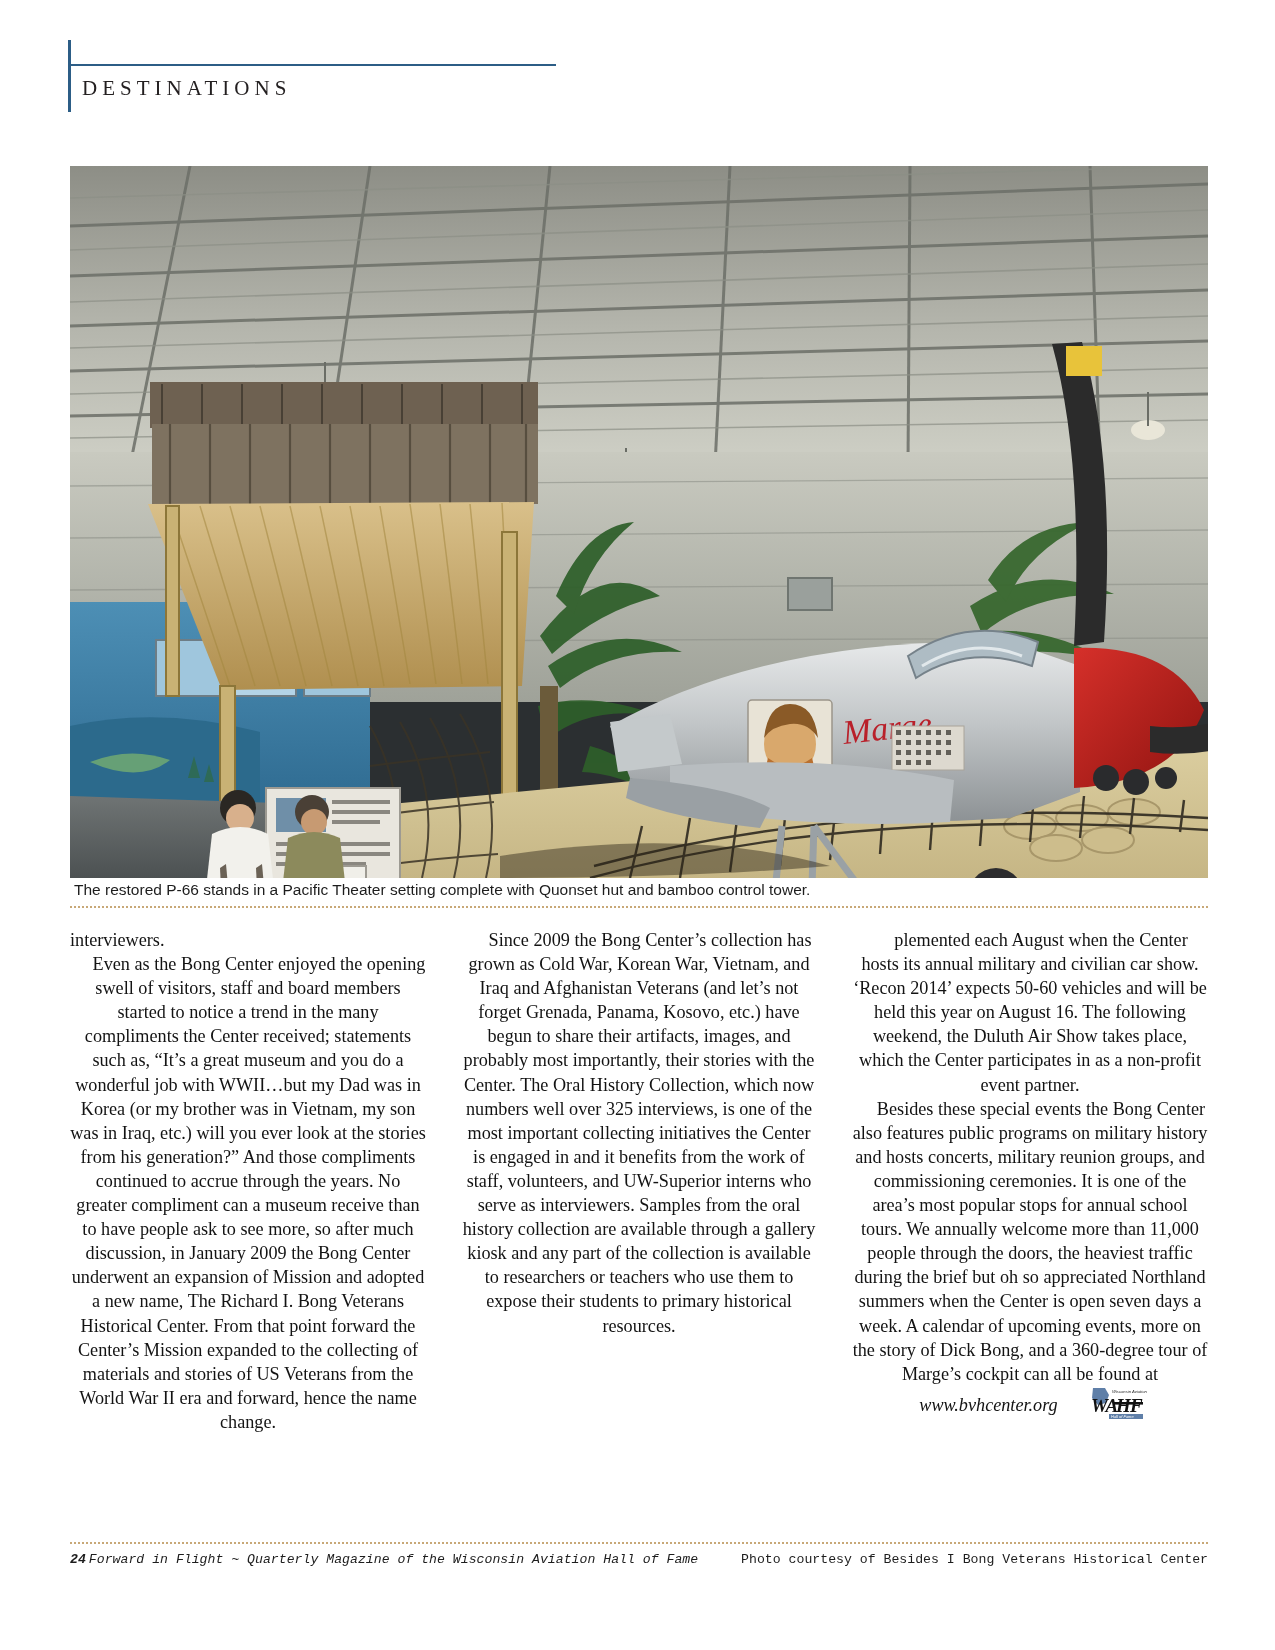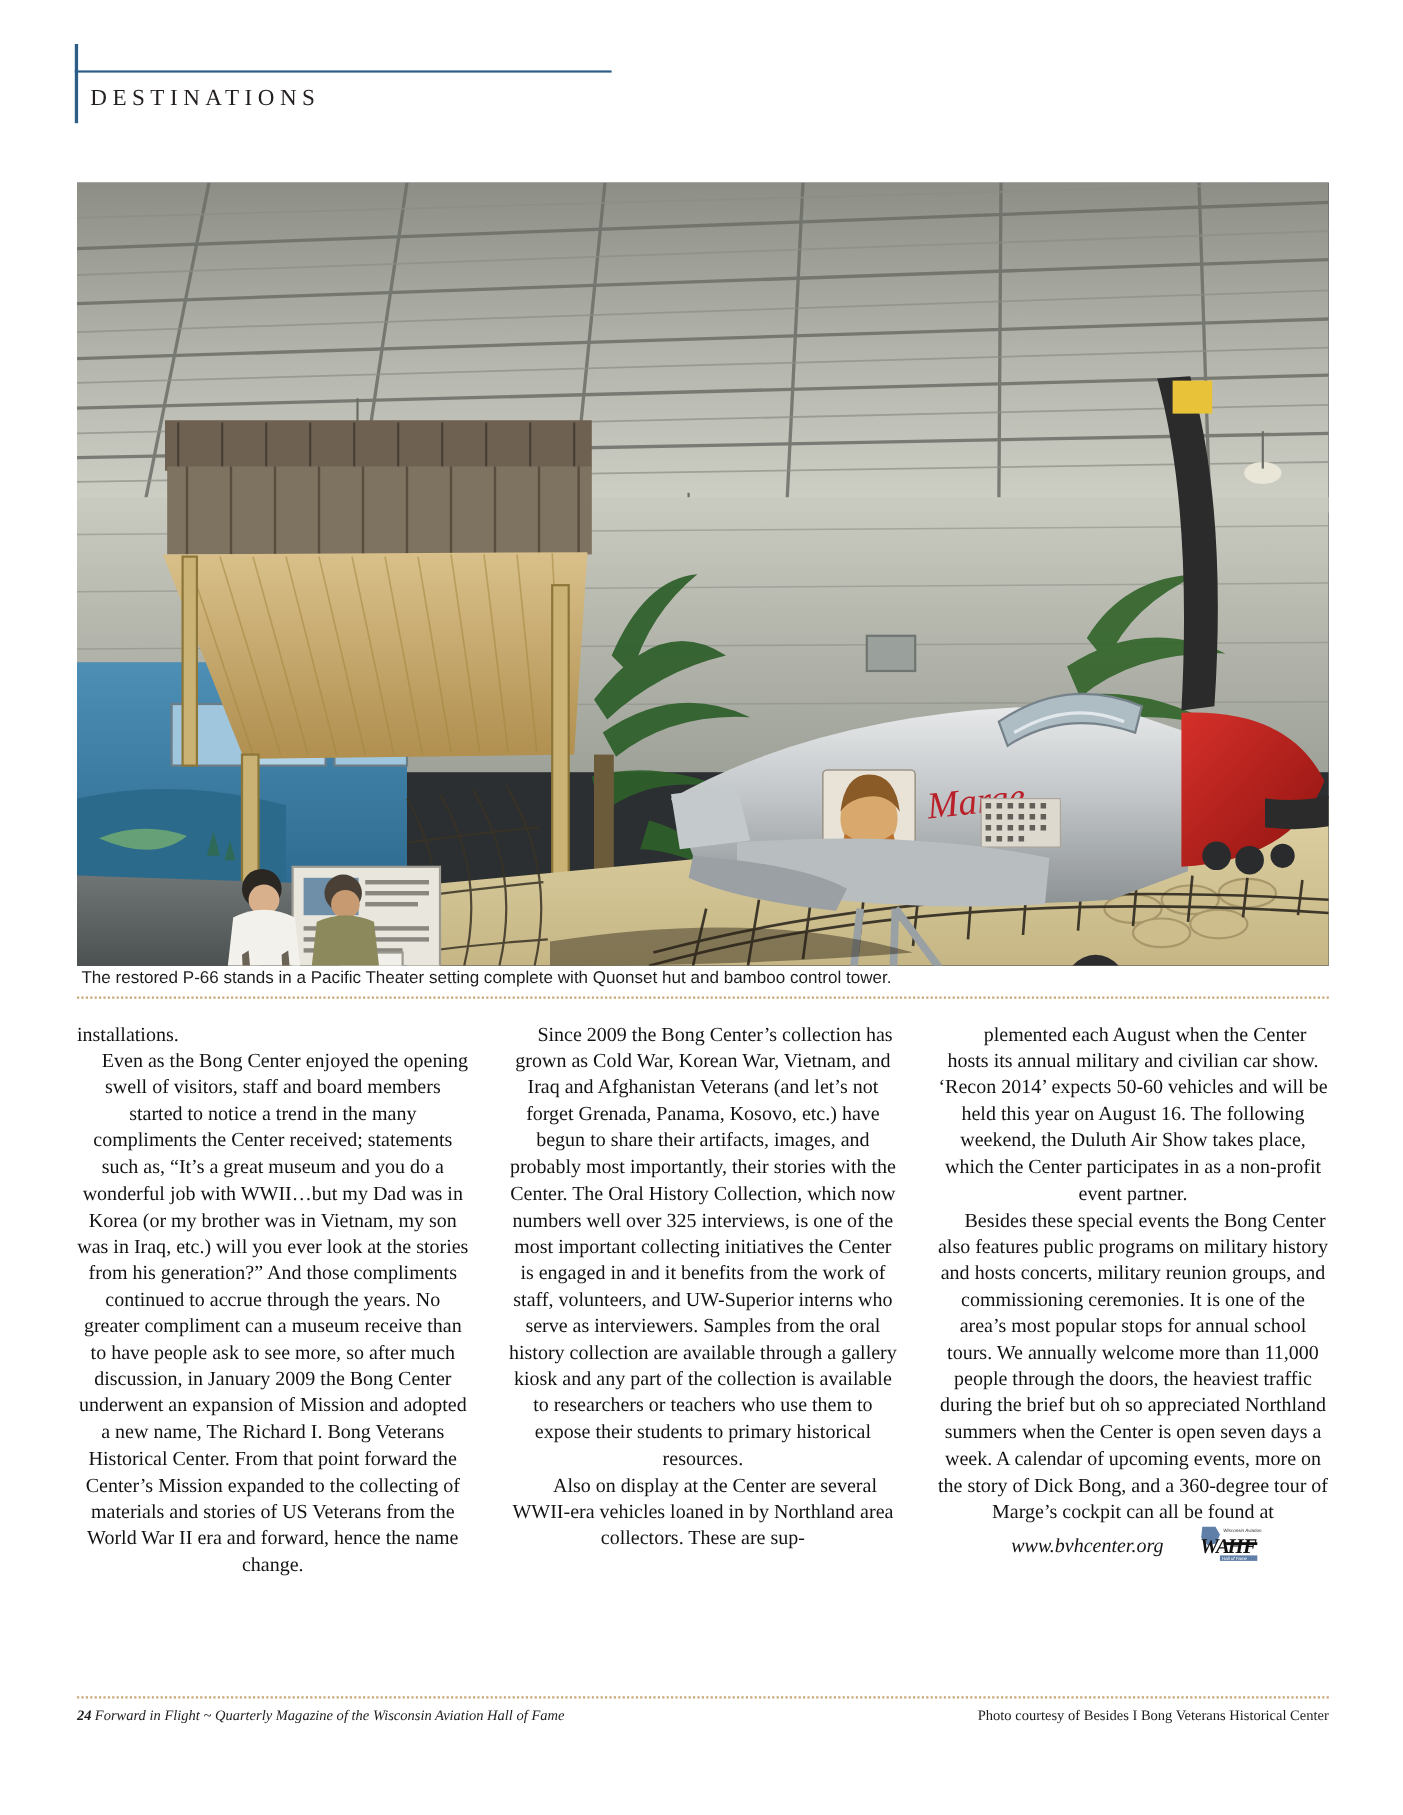--- a/index.html
+++ b/index.html
@@ -131,21 +131,21 @@
     border-top: 2px dotted #c8a877;
   }
   .footer {
     position: absolute;
     left: 70px;
     top: 1552px;
     width: 1138px;
     display: flex;
     justify-content: space-between;
     align-items: baseline;
-    font-family: Liberation Serif, serif;
+    font-family: Liberation Mono, monospace;
     font-size: 13.2px;
     color: #1d1d1d;
   }
   .footer-left { font-style: italic; }
   .footer-left .pagenum {
     font-style: italic;
     font-weight: bold;
     margin-right: 3px;
   }
   .footer-right { font-style: normal; }
@@ -493,27 +493,26 @@
       <path d="M430,690 Q620,660 760,700 Q620,712 430,712 Z" fill="#2b2416" opacity="0.45"></path>
     </svg>
   </div>
 
   <div class="caption">The restored P-66 stands in a Pacific Theater setting complete with Quonset hut and bamboo control tower.</div>
   <div class="caption-rule"></div>
 
   <div class="cols">
 
     <div class="col">
-      <p>installations.</p>
+      <p>interviewers.</p>
       <p class="indent">Even as the Bong Center enjoyed the opening swell of visitors, staff and board members started to notice a trend in the many compliments the Center received; statements such as, “It’s a great museum and you do a wonderful job with WWII…but my Dad was in Korea (or my brother was in Vietnam, my son was in Iraq, etc.) will you ever look at the stories from his generation?” And those compliments continued to accrue through the years. No greater compliment can a museum receive than to have people ask to see more, so after much discussion, in January 2009 the Bong Center underwent an expansion of Mission and adopted a new name, The Richard I. Bong Veterans Historical Center. From that point forward the Center’s Mission expanded to the collecting of materials and stories of US Veterans from the World War II era and forward, hence the name change.</p>
     </div>
 
     <div class="col">
       <p class="indent">Since 2009 the Bong Center’s collection has grown as Cold War, Korean War, Vietnam, and Iraq and Afghanistan Veterans (and let’s not forget Grenada, Panama, Kosovo, etc.) have begun to share their artifacts, images, and probably most importantly, their stories with the Center. The Oral History Collection, which now numbers well over 325 interviews, is one of the most important collecting initiatives the Center is engaged in and it benefits from the work of staff, volunteers, and UW-Superior interns who serve as interviewers. Samples from the oral history collection are available through a gallery kiosk and any part of the collection is available to researchers or teachers who use them to expose their students to primary historical resources.</p>
-      <p class="indent">Also on display at the Center are several WWII-era vehicles loaned in by Northland area collectors. These are sup-</p>
     </div>
 
     <div class="col">
       <p class="indent">plemented each August when the Center hosts its annual military and civilian car show. ‘Recon 2014’ expects 50-60 vehicles and will be held this year on August 16. The following weekend, the Duluth Air Show takes place, which the Center participates in as a non-profit event partner.</p>
       <p class="indent"><span>Besides these special events the Bong Center also features public programs on military history and hosts concerts, military reunion groups, and commissioning ceremonies. It is one of the area’s most popular stops for annual school tours. We annually welcome more than 11,000 people through the doors, the heaviest traffic during the brief but oh so appreciated Northland summers when the Center is open seven days a week. A calendar of upcoming events, more on the story of Dick Bong, and a 360-degree tour of Marge’s cockpit can all be found at </span><span class="url-italic">www.bvhcenter.org</span><span class="wahf-logo"><svg viewBox="0 0 74 34" width="74" height="34">
         <rect x="0" y="0" width="74" height="34" fill="#ffffff"></rect>
         <path d="M4,2 L16,2 L20,9 L17,17 L9,19 L3,12 Z" fill="#5f7fa8"></path>
         <text x="23" y="7" font-family="Liberation Sans, sans-serif" font-size="4.2" fill="#2a2a2a">Wisconsin Aviation</text>
         <text x="2" y="26" font-family="Liberation Serif, serif" font-size="19" font-weight="bold" fill="#111111" letter-spacing="-1">WA</text>
         <text x="27" y="26" font-family="Liberation Serif, serif" font-size="19" font-weight="bold" fill="#111111" letter-spacing="-1">H</text>

